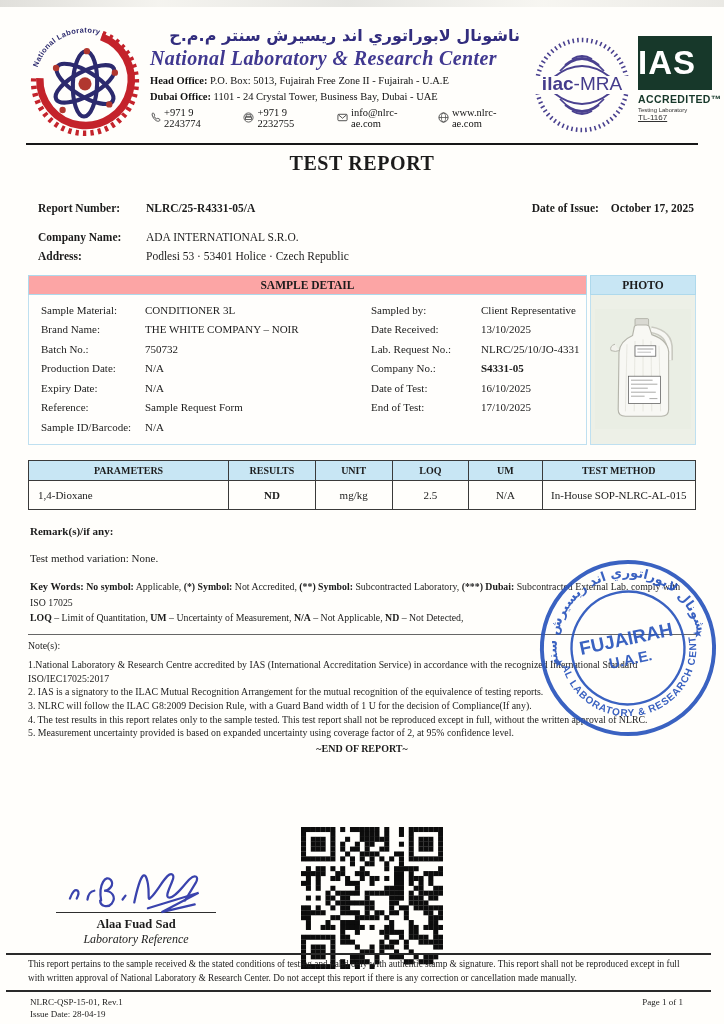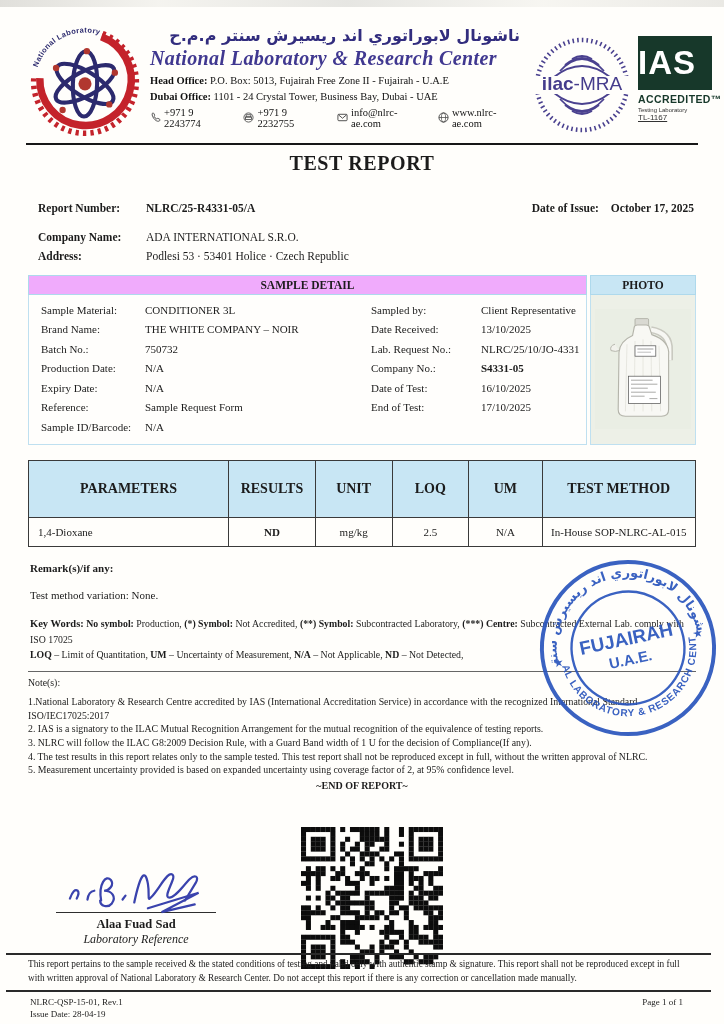--- a/index.html
+++ b/index.html
@@ -35,38 +35,38 @@
   .meta-left{display:flex;}
   .meta-left .lab{width:108px;}
   .meta-right{display:flex;gap:12px;}
   .company{padding:0 38px;margin-top:17px;font-size:11.5px;}
   .co-row{display:flex;margin-bottom:7px;}
   .co-row .lab{width:108px;font-weight:bold;}
 
   
   .sample{margin:13px 28px 0;}
   .sample-header{display:flex;font-weight:bold;font-size:11.5px;}
-  .sh-main{flex:1;background:#f0abfc;text-align:center;padding:3px 0;border:1px solid #aed9ec;}
+  .sh-main{flex:1;background:#fca5a5;text-align:center;padding:3px 0;border:1px solid #aed9ec;}
   .sh-photo{width:104px;background:#c8e6f4;text-align:center;padding:3px 0;border:1px solid #aed9ec;margin-left:3px;}
   .sample-body{display:flex;align-items:stretch;}
   .sb-main{flex:1;border:1px solid #bfe0f0;border-top:none;display:flex;padding:5px 0 7px 12px;background:#fffefc;}
   .sb-col1{width:330px;}
   .sb-col2{flex:1;}
   .sd-row{display:flex;font-size:11px;height:19.5px;align-items:center;}
   .sb-col1 .sd-label{width:104px;}
   .sb-col2 .sd-label{width:110px;}
   .bold{font-weight:bold;}
   .photo-box{width:104px;border:1px solid #bfe0f0;border-top:none;margin-left:3px;background:#edf0e7;
              display:flex;align-items:center;justify-content:center;}
   .photo-box svg{width:96px;height:130px;}
 
   
   .results{margin:15px 28px 0;}
   .results table{width:100%;border-collapse:collapse;table-layout:fixed;}
-  .results th{background:#c8e6f4;border:1.4px solid #3a3a3a;font-size:14px;padding:20px 2px;}
+  .results th{background:#c8e6f4;border:1.4px solid #3a3a3a;font-size:10px;padding:4px 2px;}
   .results td{border:1.4px solid #3a3a3a;font-size:11px;padding:8px 2px;text-align:center;}
   .results td.pname{text-align:left;padding-left:9px;}
 
   
   .remarks{padding:0 30px;margin-top:15px;font-size:11px;}
   .remarks .rlab{font-weight:bold;}
   .remarks .rtext{margin-top:15px;}
   .keywords{padding:0 30px;margin-top:15px;font-size:9.8px;line-height:1.55;}
   .kw-label{font-weight:bold;font-size:10.5px;}
   .kwb{font-weight:bold;}
@@ -341,24 +341,24 @@
   </div>
 
   <div class="remarks">
     <div class="rlab">Remark(s)/if any:</div>
     <div class="rtext">Test method variation: None.</div>
   </div>
 
   <div class="keywords">
     <div>
       <span class="kw-label">Key Words:</span>
-      <span class="kwb">No symbol:</span><span> Production, </span>
+      <span class="kwb">No symbol:</span><span> Applicable, </span>
       <span class="kwb">(*) Symbol:</span><span> Not Accredited, </span>
       <span class="kwb">(**) Symbol:</span><span> Subcontracted Laboratory, </span>
-      <span class="kwb">(***) Centre:</span><span> Subcontracted External Lab. comply with ISO 17025</span>
+      <span class="kwb">(***) Dubai:</span><span> Subcontracted External Lab. comply with ISO 17025</span>
     </div>
     <div>
       <span class="kwb">LOQ</span><span> – Limit of Quantitation, </span>
       <span class="kwb">UM</span><span> – Uncertainty of Measurement, </span>
       <span class="kwb">N/A</span><span> – Not Applicable, </span>
       <span class="kwb">ND</span><span> – Not Detected,</span>
     </div>
   </div>
 
   <div class="notes">

